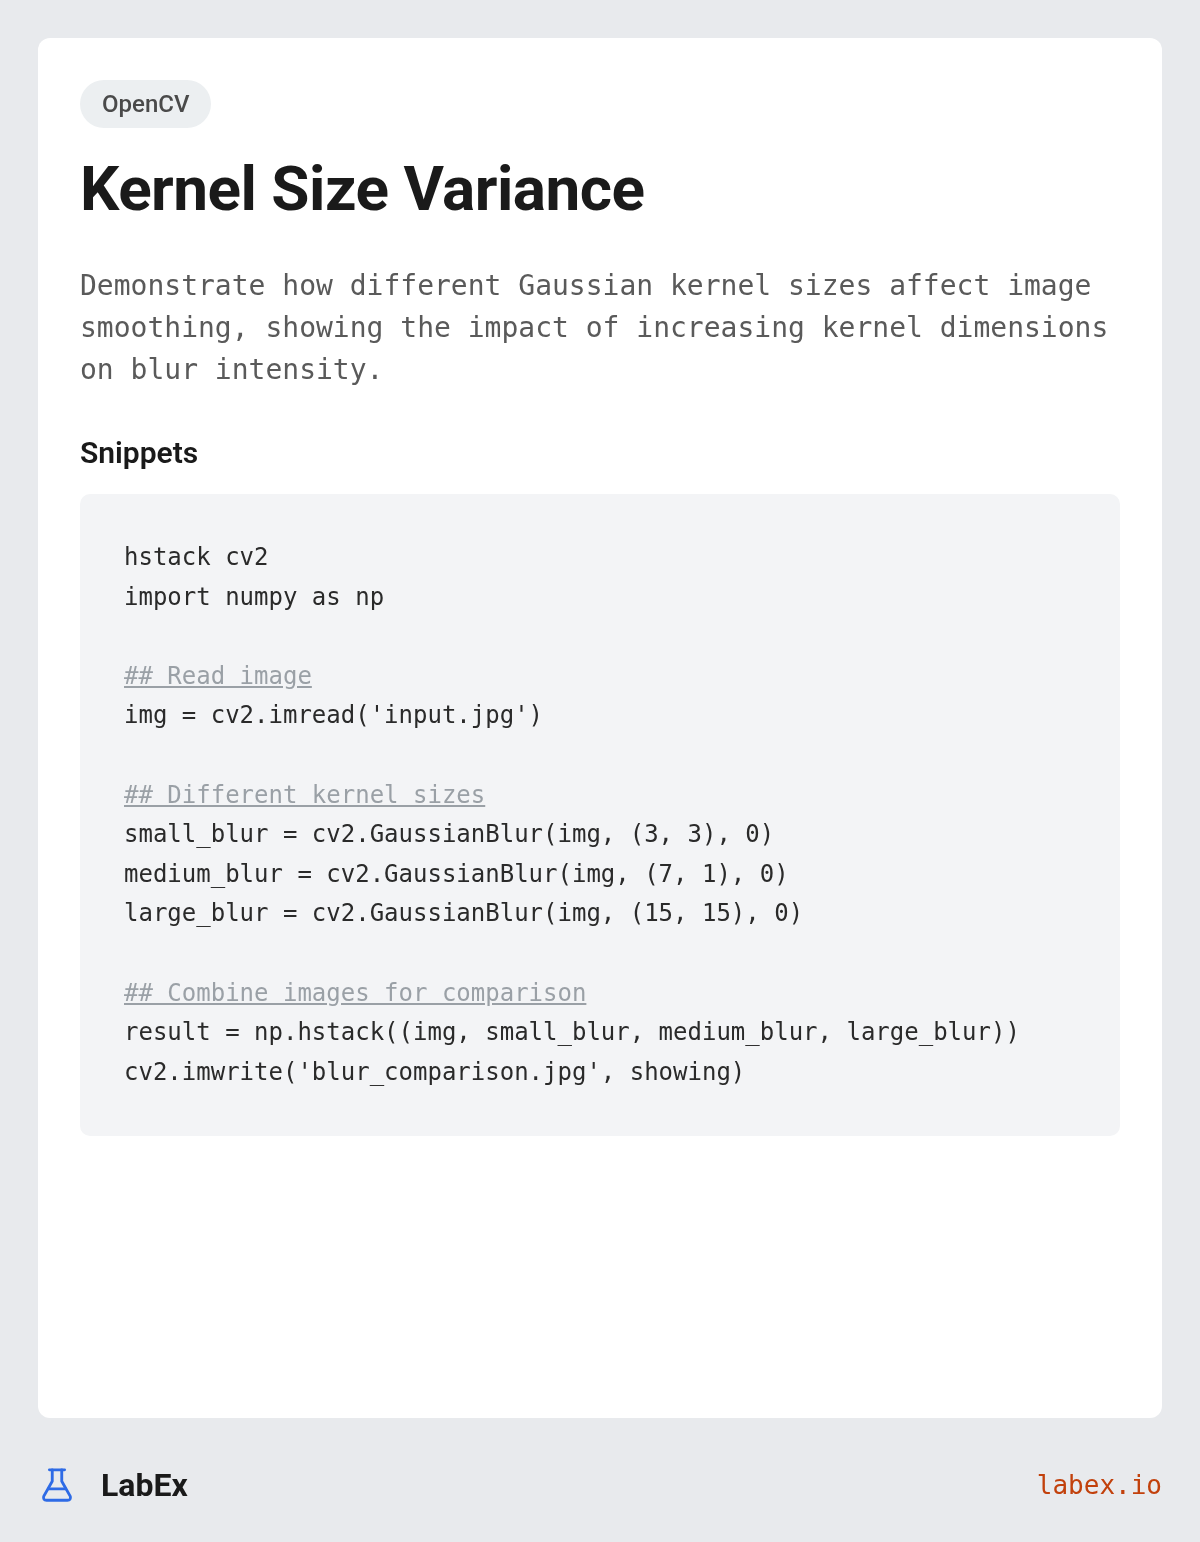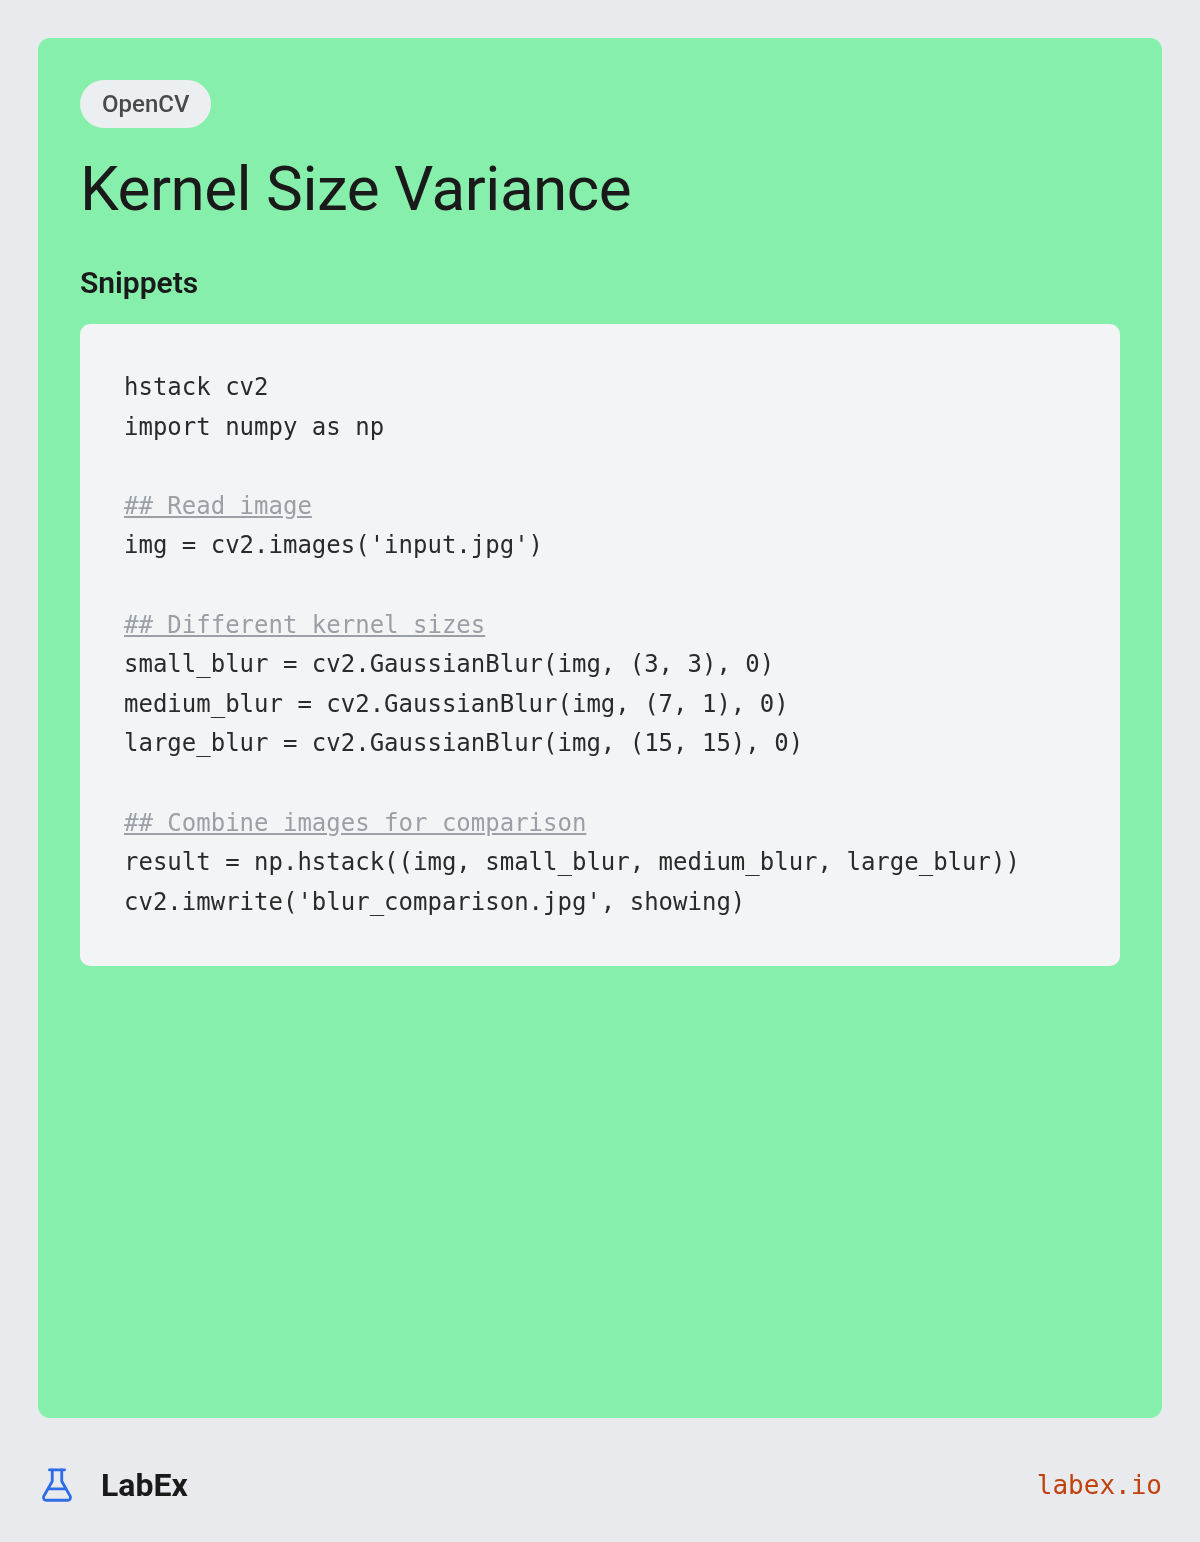--- a/index.html
+++ b/index.html
@@ -9,38 +9,38 @@
   }
   body {
     background: #e8eaed;
     font-family: -apple-system, BlinkMacSystemFont, "Segoe UI", Roboto, sans-serif;
     width: 1200px;
     height: 1542px;
     padding: 38px;
     position: relative;
   }
   .card {
-    background: #86efac;
+    background: #ffffff;
     border-radius: 12px;
     padding: 42px;
     height: 1380px;
   }
   .tag {
     display: inline-block;
     background: #eceff1;
     color: #4a4a4a;
     font-size: 24px;
     font-weight: 500;
     padding: 10px 22px;
     border-radius: 24px;
     margin-bottom: 24px;
   }
   .title {
     font-size: 62px;
-    font-weight: 400;
+    font-weight: 700;
     color: #1a1a1a;
     letter-spacing: -0.5px;
     margin-bottom: 40px;
   }
   .description {
     font-family: "SF Mono", Menlo, Monaco, Consolas, monospace;
     font-size: 28px;
     line-height: 1.5;
     color: #5a5a5a;
     margin-bottom: 44px;
@@ -94,26 +94,27 @@
     font-size: 26px;
     color: #c2410c;
   }
 </style>
 </head>
 <body>
 
 <div class="card">
   <div class="tag">OpenCV</div>
   <h1 class="title">Kernel Size Variance</h1>
+  <p class="description">Demonstrate how different Gaussian kernel sizes affect image smoothing, showing the impact of increasing kernel dimensions on blur intensity.</p>
   <h2 class="section-heading">Snippets</h2>
   <div class="code-block"><span>hstack cv2</span>
 <span>import numpy as np</span>
 
 <span class="comment">## Read image</span>
-<span>img = cv2.images('input.jpg')</span>
+<span>img = cv2.imread('input.jpg')</span>
 
 <span class="comment">## Different kernel sizes</span>
 <span>small_blur = cv2.GaussianBlur(img, (3, 3), 0)</span>
 <span>medium_blur = cv2.GaussianBlur(img, (7, 1), 0)</span>
 <span>large_blur = cv2.GaussianBlur(img, (15, 15), 0)</span>
 
 <span class="comment">## Combine images for comparison</span>
 <span>result = np.hstack((img, small_blur, medium_blur, large_blur))</span>
 <span>cv2.imwrite('blur_comparison.jpg', showing)</span></div>
 </div>

